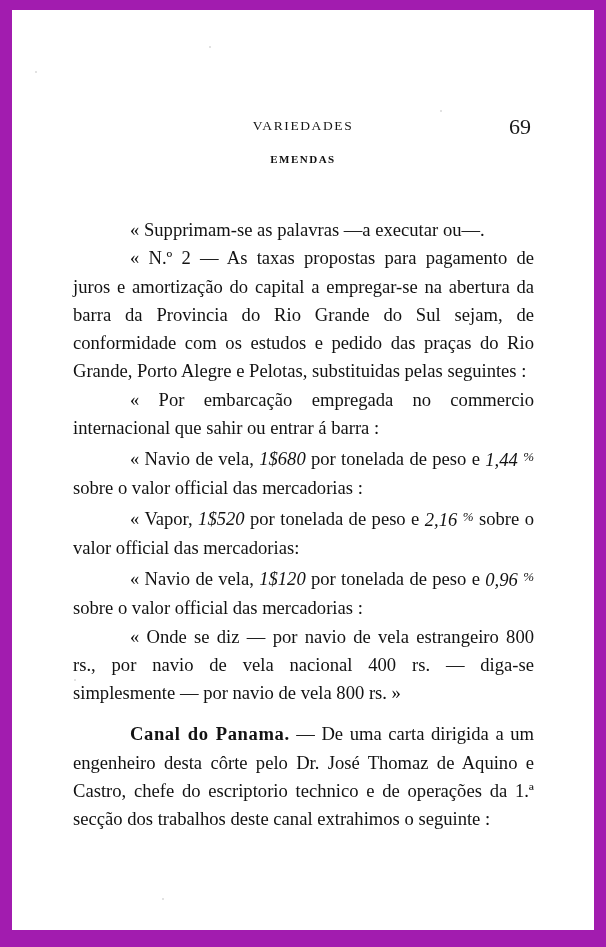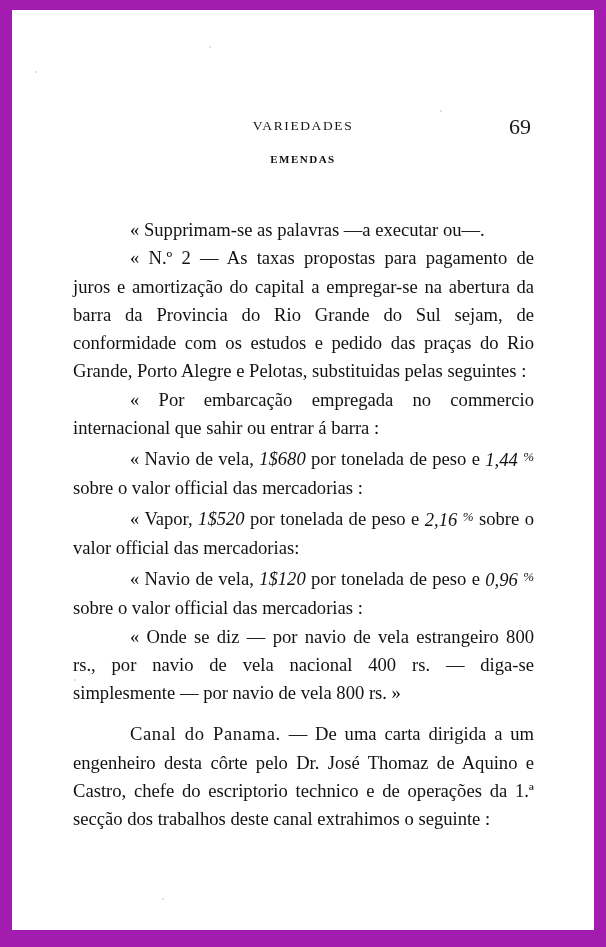--- a/index.html
+++ b/index.html
@@ -104,21 +104,21 @@
   }
   .para.nostretch::after {
     content: none;
   }
 
   .para-gap {
     margin-top: 13px;
   }
 
   .runhead-bold {
-    font-weight: normal;
+    font-weight: bold;
     letter-spacing: 0.6px;
   }
 
   .sup-pct {
     font-size: 13px;
     vertical-align: 0.42em;
     letter-spacing: 0;
   }
 
   .nowrap { white-space: nowrap; font-style: italic; }

